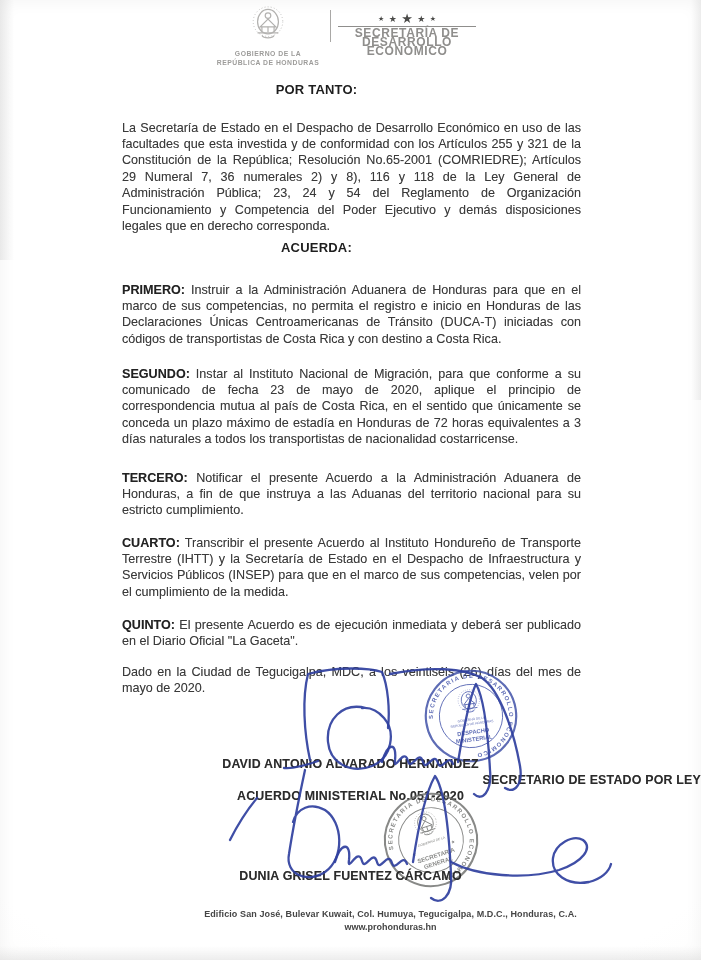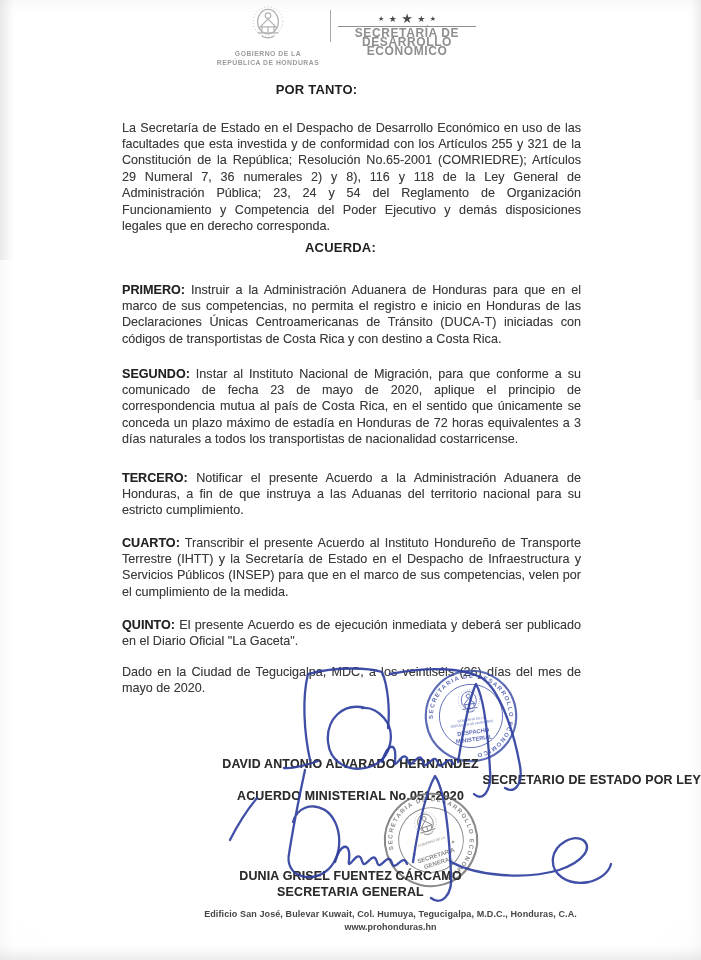--- a/index.html
+++ b/index.html
@@ -81,21 +81,21 @@
     <div class="stars"><span class="s1">★</span> <span class="s2">★</span> <span class="s3">★</span> <span class="s2">★</span> <span class="s1">★</span></div>
     <hr class="stars-rule">
     <div class="ministry-caption">SECRETARÍA DE</div>
     <div class="ministry-caption">DESARROLLO ECONÓMICO</div>
   </div>
 
   <div class="doc-h" style="top:82px;">POR TANTO:</div>
 
   <p class="para" style="top:107px;">La Secretaría de Estado en el Despacho de Desarrollo Económico en uso de las facultades que esta investida y de conformidad con los Artículos 255 y 321 de la Constitución de la República; Resolución No.65-2001 (COMRIEDRE); Artículos 29 Numeral 7, 36 numerales 2) y 8), 116 y 118 de la Ley General de Administración Pública; 23, 24 y 54 del Reglamento de Organización Funcionamiento y Competencia del Poder Ejecutivo y demás disposiciones legales que en derecho corresponda.</p>
 
-  <div class="doc-h" style="top:240px;padding-left:24px;">ACUERDA:</div>
+  <div class="doc-h" style="top:240px;">ACUERDA:</div>
 
   <p class="para" style="top:269px;"><b>PRIMERO:</b> <span>Instruir a la Administración Aduanera de Honduras para que en el marco de sus competencias, no permita el registro e inicio en Honduras de las Declaraciones Únicas Centroamericanas de Tránsito (DUCA-T) iniciadas con códigos de transportistas de Costa Rica y con destino a Costa Rica.</span></p>
 
   <p class="para" style="top:353px;"><b>SEGUNDO:</b> <span>Instar al Instituto Nacional de Migración, para que conforme a su comunicado de fecha 23 de mayo de 2020, aplique el principio de correspondencia mutua al país de Costa Rica, en el sentido que únicamente se conceda un plazo máximo de estadía en Honduras de 72 horas equivalentes a 3 días naturales a todos los transportistas de nacionalidad costarricense.</span></p>
 
   <p class="para" style="top:457px;"><b>TERCERO:</b> <span>Notificar el presente Acuerdo a la Administración Aduanera de Honduras, a fin de que instruya a las Aduanas del territorio nacional para su estricto cumplimiento.</span></p>
 
   <p class="para" style="top:522px;"><b>CUARTO:</b> <span>Transcribir el presente Acuerdo al Instituto Hondureño de Transporte Terrestre (IHTT) y la Secretaría de Estado en el Despacho de Infraestructura y Servicios Públicos (INSEP) para que en el marco de sus competencias, velen por el cumplimiento de la medida.</span></p>
 
   <p class="para" style="top:604px;"><b>QUINTO:</b> <span>El presente Acuerdo es de ejecución inmediata y deberá ser publicado en el Diario Oficial "La Gaceta".</span></p>
@@ -146,21 +146,20 @@
       <use href="#coat" x="38" y="20" width="28" height="32"></use>
     </g>
     <text x="52" y="55" text-anchor="middle" font-size="3.6" fill="#6b6c6a">GOBIERNO DE LA</text>
     <text x="30" y="63" text-anchor="middle" font-size="5" fill="#6b6c6a">★</text>
     <text x="74" y="63" text-anchor="middle" font-size="5" fill="#6b6c6a">★</text>
     <text x="52" y="72" text-anchor="middle" font-size="6.6" font-weight="bold" fill="#6b6c6a">SECRETARIA</text>
     <text x="52" y="80" text-anchor="middle" font-size="6.6" font-weight="bold" fill="#6b6c6a">GENERAL</text>
   </svg>
 
   <div class="sig-name" style="top:868px;">DUNIA GRISEL FUENTEZ CÁRCAMO</div>
-  <div class="sig-name" style="top:884px;">SECRETARIA GENERAL</div>
 
   <svg class="sig-svg" style="left:215px;top:760px;" width="420" height="150" viewBox="0 0 420 150">
     <path d="M15 80 C22 66 32 50 42 38" stroke="#2f3f9e"></path>
     <path d="M90 10 C84 38 78 68 74 94 C70 114 92 124 110 112 C130 98 128 62 110 50 C96 42 82 48 78 62" stroke="#2f3f9e"></path>
     <path d="M120 102 C126 82 136 82 134 100 C132 114 143 86 147 101 C150 112 158 88 162 102 C165 113 173 90 177 103 C180 113 188 92 192 104" stroke="#2f3f9e"></path>
     <path d="M198 102 C204 62 212 30 220 16 C230 30 234 72 236 114 C238 136 226 146 216 138" stroke="#2f3f9e"></path>
     <path d="M236 102 C262 116 310 120 344 110 C368 102 378 88 368 80 C358 74 340 84 338 98 C336 114 352 126 374 122 C386 119 394 112 396 104" stroke="#2f3f9e"></path>
   </svg>
 
   <div class="footer">

